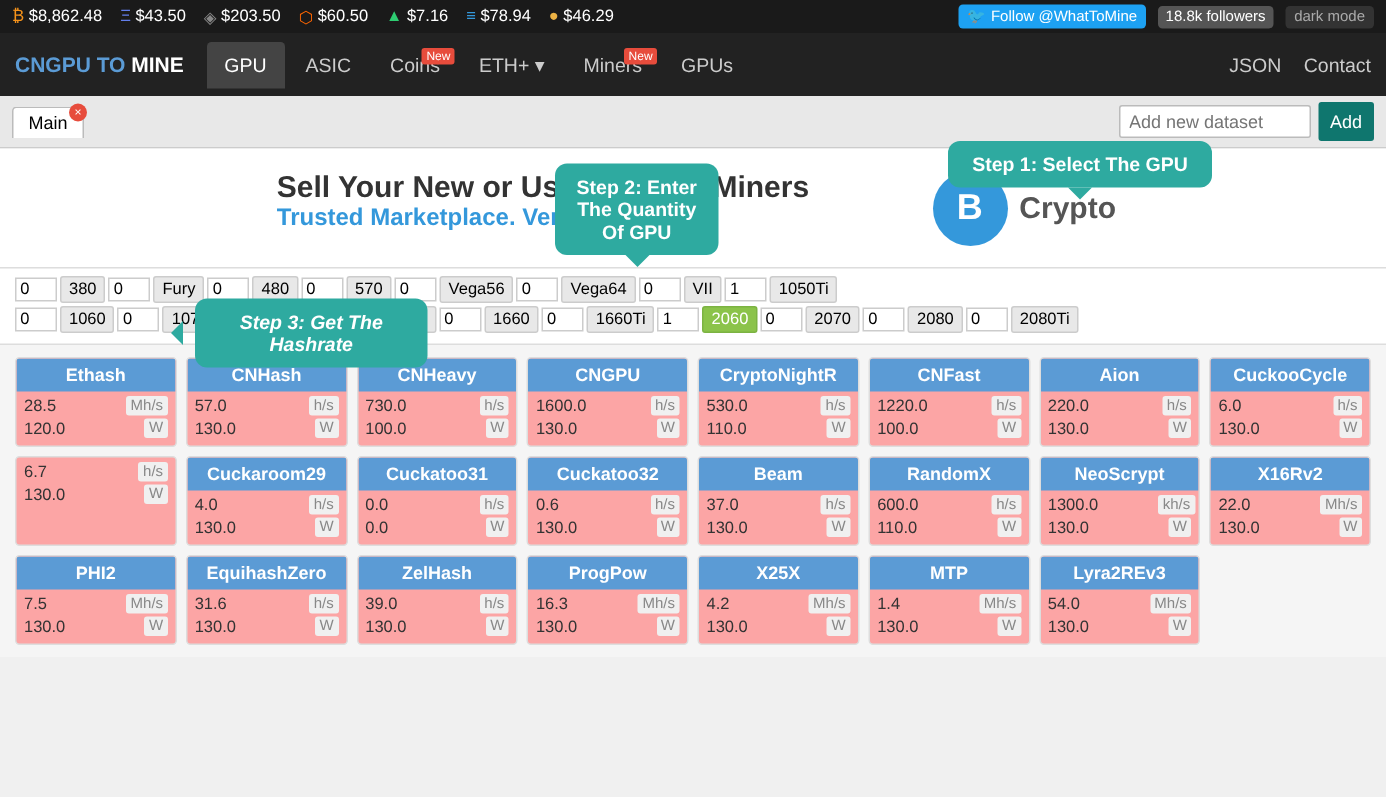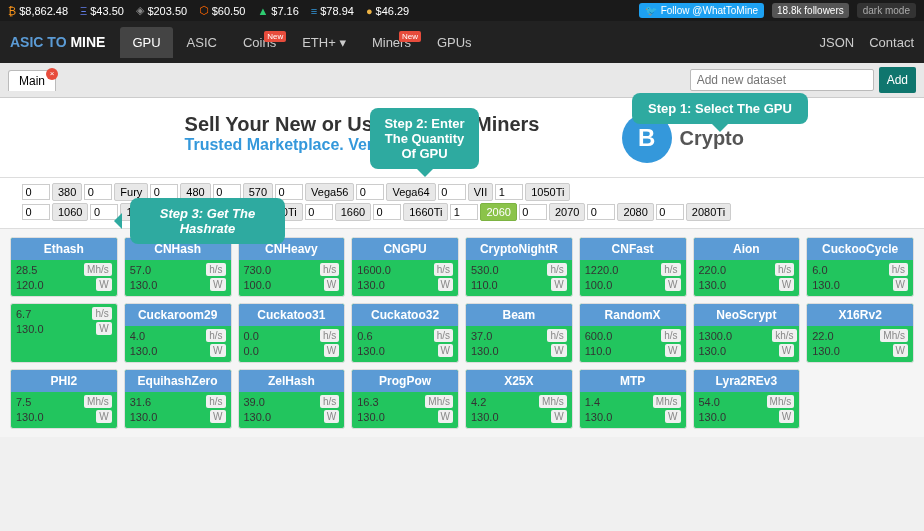--- a/index.html
+++ b/index.html
@@ -87,21 +87,21 @@
       display: flex;
       align-items: center;
       justify-content: center;
       cursor: pointer;
     }
     .tab-bar-right { margin-left: auto; display: flex; align-items: center; gap: 5px; }
     .add-dataset-input {
       border: 1px solid #bbb;
       padding: 3px 6px;
       font-size: 12px;
-      width: 184px;
+      width: 128px;
       border-radius: 2px;
     }
     .add-btn {
       background: #0f766e;
       color: #fff;
       border: none;
       padding: 6px 8px;
       font-size: 12px;
       cursor: pointer;
       border-radius: 2px;
@@ -147,21 +147,21 @@
     .tooltip1 { top: 10px; left: 370px; width: 109px; }
     .tooltip1::after { border-top-color: #2eaaa0; bottom: -16px; left: 50%; transform: translateX(-50%); }
     .tooltip2 { top: -5px; right: 116px; width: 176px; }
     .tooltip2::after { border-top-color: #2eaaa0; bottom: -16px; left: 50%; transform: translateX(-50%); }
     .tooltip3 { top: 45px; left: 140px; width: 145px; font-style: italic; }
     .tooltip3::after { border-right-color: #2eaaa0; left: -16px; top: 50%; transform: translateY(-50%); border-top: 8px solid transparent; border-bottom: 8px solid transparent; border-right: 8px solid #2eaaa0; border-left: none; }
 
     
     .gpu-grid-section {
       background: #fff;
-      padding: 5px 22px;
+      padding: 5px 10px;
       border-bottom: 1px solid #ddd;
     }
     .gpu-row {
       display: flex;
       align-items: center;
       gap: 2px;
       margin-bottom: 2px;
       flex-wrap: wrap;
     }
     .gpu-cell {
@@ -196,21 +196,21 @@
     .algo-section {
       background: #f5f5f5;
       padding: 8px 10px;
     }
     .algo-grid {
       display: grid;
       grid-template-columns: repeat(8, 1fr);
       gap: 6px;
     }
     .algo-panel {
-      background: #22c55e;
+      background: #fca5a5;
       border: 1px solid #ddd;
       border-radius: 3px;
       overflow: hidden;
     }
     .algo-header {
       background: #5b9bd5;
       color: #fff;
       padding: 4px 6px;
       font-size: 12px;
       font-weight: bold;
@@ -279,21 +279,21 @@
       <span>🐦</span>
       <span>Follow @WhatToMine</span>
     </button>
     <span class="followers-badge">18.8k followers</span>
     <button class="dark-mode-btn">dark mode</button>
   </div>
 </div>
 
 <div class="nav-bar">
   <div class="logo">
-    <span style="color:#5b9bd5">ASIC TO </span><span style="color:#fff">MINE</span>
+    <span style="color:#5b9bd5">CNGPU TO </span><span style="color:#fff">MINE</span>
   </div>
   <div class="nav-tabs">
     <div class="nav-tab active">GPU</div>
     <div class="nav-tab">ASIC</div>
     <div class="nav-tab" style="position:relative;">
       Coins
       <span class="new-badge">New</span>
     </div>
     <div class="nav-tab">ETH+ ▾</div>
     <div class="nav-tab" style="position:relative;">

